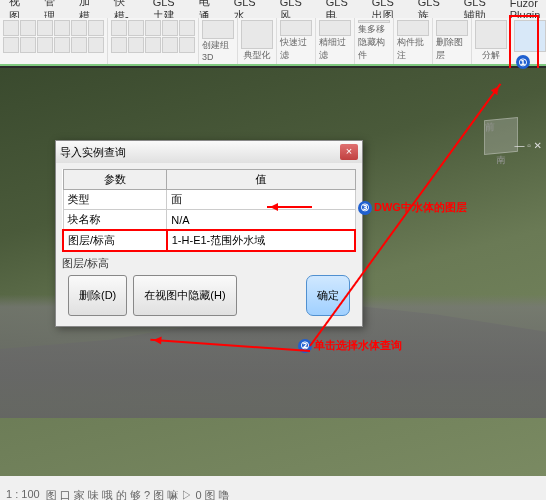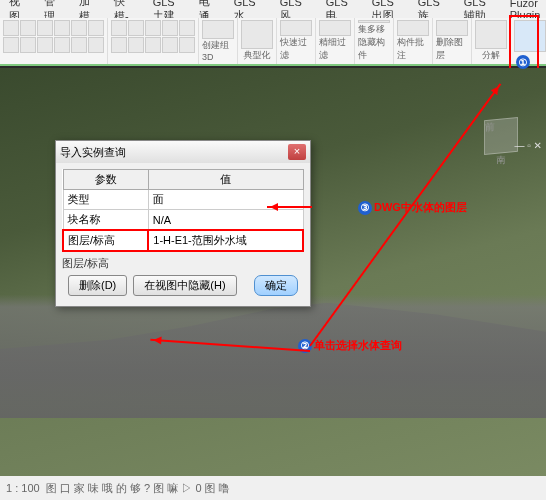--- a/index.html
+++ b/index.html
@@ -13,37 +13,37 @@
 .big-icon { width: 32px; height: 32px; background: #e8e8e8; border: 1px solid #ccc; }
 .group-label { font-size: 9px; color: #666; }
 .highlight-box { position: absolute; border: 2px solid red; }
 .viewport { position: absolute; top: 68px; left: 0; right: 0; bottom: 20px; background: linear-gradient(160deg, #4a5a3a 0%, #5a6b48 20%, #6b7c55 35%, #7a8a62 50%, #8a9a75 70%, #6a6a6a 85%, #8a9a88 100%); }
 .terrain { position: absolute; inset: 0; background: 
   linear-gradient(180deg, transparent 0%, transparent 55%, rgba(120,120,120,0.7) 58%, rgba(100,100,100,0.8) 75%, transparent 82%),
   linear-gradient(165deg, #3a4a2e 0%, #4a5a3a 30%, #6a7a55 55%, #7a8a62 100%); }
 .water { position: absolute; bottom: 15%; left: 0; right: 0; height: 28%; background: linear-gradient(180deg, rgba(110,110,110,0.6) 0%, rgba(100,100,100,0.9) 100%); clip-path: polygon(0 40%, 20% 32%, 35% 20%, 50% 5%, 60% 0%, 80% 10%, 100% 25%, 100% 100%, 0 100%); }
 .viewcube { position: absolute; top: 50px; right: 20px; width: 50px; height: 60px; }
 .cube { width: 36px; height: 36px; background: rgba(200,200,200,0.3); border: 1px solid rgba(255,255,255,0.3); transform: rotateX(15deg) rotateY(-20deg); margin: 0 auto; }
-.dialog { position: absolute; top: 140px; left: 55px; width: 256px; background: #f0f0f0; border: 1px solid #888; box-shadow: 2px 2px 8px rgba(0,0,0,0.4); }
+.dialog { position: absolute; top: 140px; left: 55px; width: 308px; background: #f0f0f0; border: 1px solid #888; box-shadow: 2px 2px 8px rgba(0,0,0,0.4); }
 .dialog-title { background: linear-gradient(#fafafa,#e0e0e0); height: 22px; display: flex; align-items: center; justify-content: space-between; padding: 0 4px; font-size: 11px; }
 .dialog-close { width: 18px; height: 16px; background: linear-gradient(#e07070,#c04040); color: white; text-align: center; line-height: 14px; border-radius: 2px; }
 .dialog-body { padding: 6px; }
 .param-table { width: 100%; border: 1px solid #aaa; border-collapse: collapse; background: white; }
 .param-table th { background: #f0f0f0; border: 1px solid #aaa; padding: 2px 4px; font-weight: normal; text-align: center; height: 18px; }
 .param-table td { border: 1px solid #ccc; padding: 2px 4px; height: 16px; }
 .param-table tr.highlighted td { border: 2px solid red; }
 .dialog-footer { padding: 4px 6px; display: flex; gap: 6px; align-items: center; }
 .section-label { font-size: 11px; color: #333; }
-.btn { padding: 2px 10px; background: linear-gradient(#fafafa,#e0e0e0); border: 1px solid #888; border-radius: 3px; cursor: pointer; }
+.btn { padding: 12px 10px; background: linear-gradient(#fafafa,#e0e0e0); border: 1px solid #888; border-radius: 3px; cursor: pointer; }
 .btn.primary { background: linear-gradient(#d0e8ff,#a0d0ff); border-color: #5090d0; border-radius: 7px; }
 .annotation { position: absolute; color: red; font-size: 13px; font-weight: bold; display: flex; align-items: center; gap: 2px; }
 .circle-num { display: inline-flex; width: 14px; height: 14px; border-radius: 50%; background: #2060d0; color: white; align-items: center; justify-content: center; font-size: 10px; }
 .arrow-line { position: absolute; background: red; transform-origin: left center; height: 2px; }
 .arrow-line::after { content: ''; position: absolute; right: -1px; top: -3px; border: 4px solid transparent; border-left: 8px solid red; }
-.statusbar { position: absolute; bottom: 0; left: 0; right: 0; height: 18px; background: #f0f0f0; display: flex; align-items: center; padding: 12px 6px; gap: 6px; font-size: 10px; color: #666; }
+.statusbar { position: absolute; bottom: 0; left: 0; right: 0; height: 18px; background: #f0f0f0; display: flex; padding: 12px 6px; gap: 6px; font-size: 10px; color: #666; }
 .window-controls { position: absolute; top: 72px; right: 4px; color: #ddd; font-size: 10px; display: flex; gap: 4px; }
 </style>
 </head>
 <body>
 
 <div class="menubar">
   <span>视图</span>
   <span>管理</span>
   <span>附加模块</span>
   <span>橄榄山快模-免费版</span>

